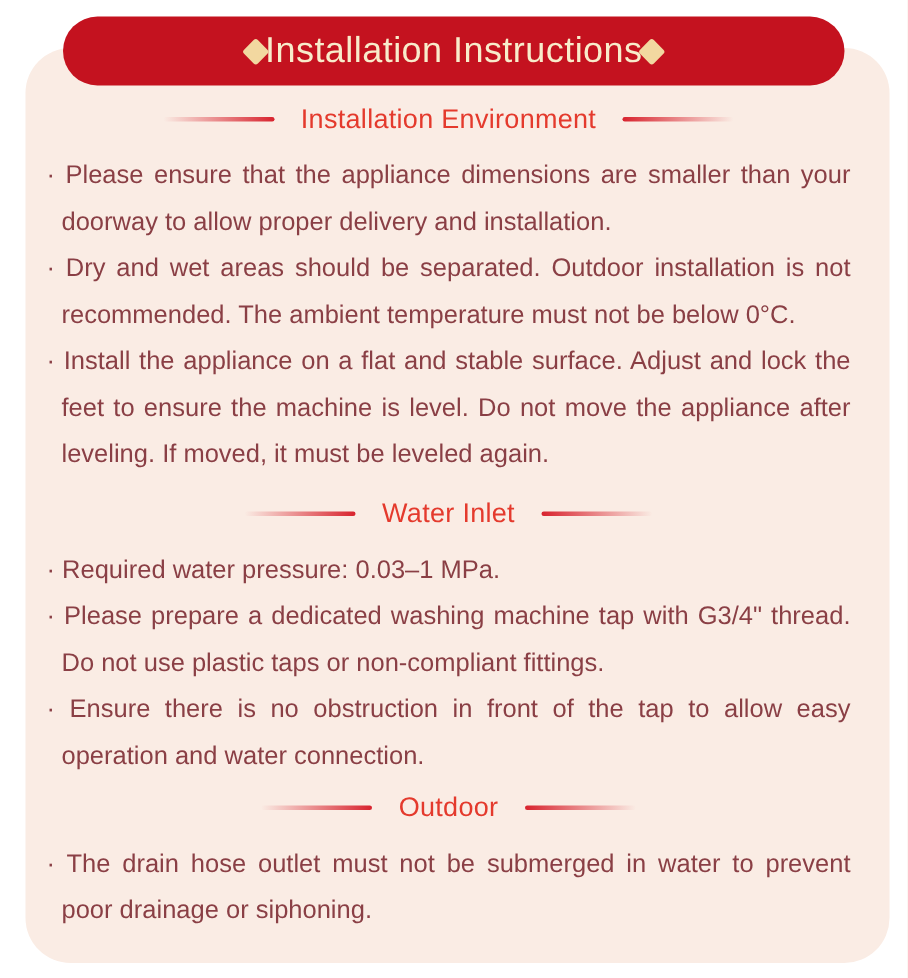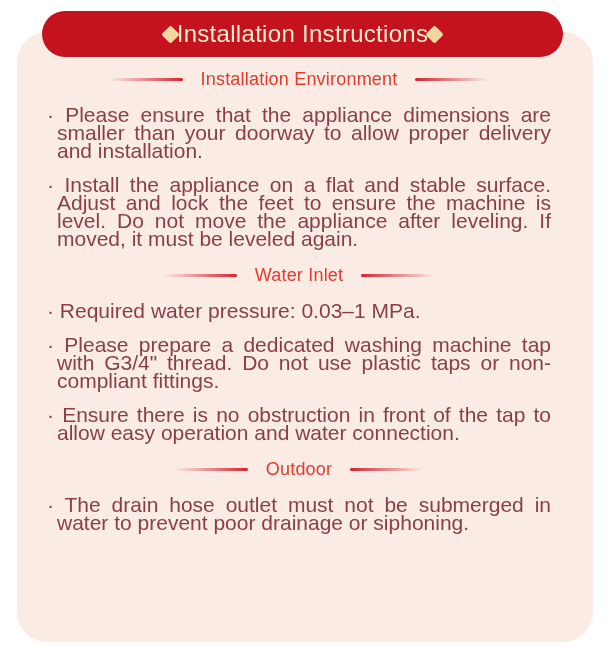--- a/index.html
+++ b/index.html
@@ -68,45 +68,46 @@
   }
   .hline{
     width:74px;height:3px;
     border-radius:3px;
     flex:none;
   }
   .hline-left{background:linear-gradient(to right, rgba(216,35,46,0), var(--line-red));}
   .hline-right{background:linear-gradient(to left, rgba(216,35,46,0), var(--line-red));}
   .bullets{margin:11px 0 0 0;}
   .bullet{
-    margin:16px;
+    margin:0;
     padding-left:10px;
     text-indent:-10px;
     text-align:justify;
     color:var(--body-text);
-    font-size:21px;
-    line-height:18px;
+    font-size:17px;
+    line-height:31px;
   }
   .bullet::before{content:"· ";}
   .mt-sm{margin-top:8px;}
   .mt-md{margin-top:13px;}
 </style>
 </head>
 <body>
 
 <div class="card">
 
   <div class="section">
     <div class="section-header">
       <div class="hline hline-left"></div>
       <div class="section-title">Installation Environment</div>
       <div class="hline hline-right"></div>
     </div>
     <div class="bullets">
       <p class="bullet">Please ensure that the appliance dimensions are smaller than your doorway to allow proper delivery and installation.</p>
+      <p class="bullet">Dry and wet areas should be separated. Outdoor installation is not recommended. The ambient temperature must not be below 0°C.</p>
       <p class="bullet">Install the appliance on a flat and stable surface. Adjust and lock the feet to ensure the machine is level. Do not move the appliance after leveling. If moved, it must be leveled again.</p>
     </div>
   </div>
 
   <div class="section mt-sm">
   </div>
 
   <div class="section mt-md">
     <div class="section-header">
       <div class="hline hline-left"></div>

